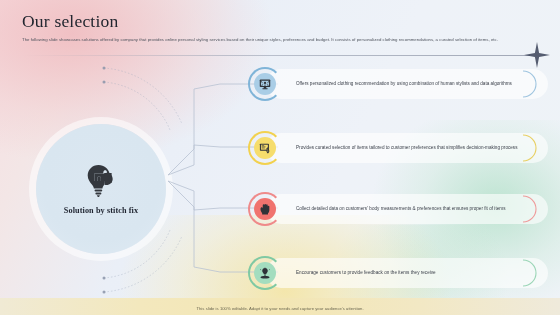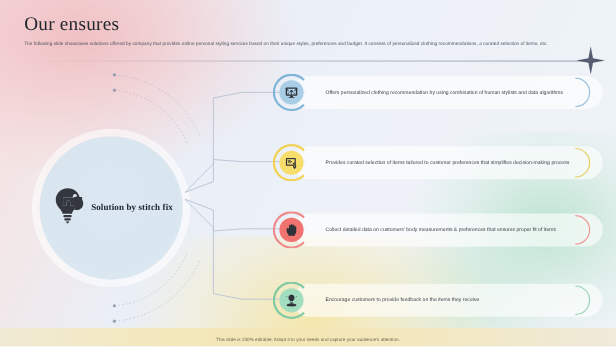--- a/index.html
+++ b/index.html
@@ -85,21 +85,21 @@
 
   
   .hub {
     position: absolute;
     left: 36px; top: 124px;
     width: 130px; height: 130px;
     border-radius: 50%;
     background: radial-gradient(circle at 50% 45%, #dbe7f1 0%, #d9e6f0 60%, #dfeaf3 100%);
     box-shadow: 0 0 0 7px rgba(255,255,255,0.55);
     display: flex;
-    flex-direction: row;
+    flex-direction: column;
     align-items: center;
     justify-content: center;
   }
   .hub-icon {
     width: 38px; height: 38px;
     margin-bottom: 5px;
   }
   .hub-label {
     font-family: "Liberation Serif", serif;
     font-size: 8.2px;
@@ -215,21 +215,21 @@
 
 <div class="slide">
 
   <div class="bg-base"></div>
   <div class="bg-pink"></div>
   <div class="bg-green"></div>
   <div class="bg-green-left"></div>
   <div class="bg-yellow"></div>
 
   <div class="header">
-    <h1 class="page-title">Our ensures</h1>
+    <h1 class="page-title">Our selection</h1>
     <p class="page-subtitle">The following slide showcases solutions offered by company that provides online personal styling services based on their unique styles, preferences and budget. It consists of personalized clothing recommendations, a curated selection of items, etc.</p>
   </div>
   <div class="header-rule"></div>
 
   <div class="sparkle">
     <svg viewBox="0 0 30 30" width="30" height="30">
       <path d="M15 2 L17.1 12.9 L28 15 L17.1 17.1 L15 28 L12.9 17.1 L2 15 L12.9 12.9 Z" fill="#3a4258" opacity="0.85"></path>
     </svg>
   </div>
 

